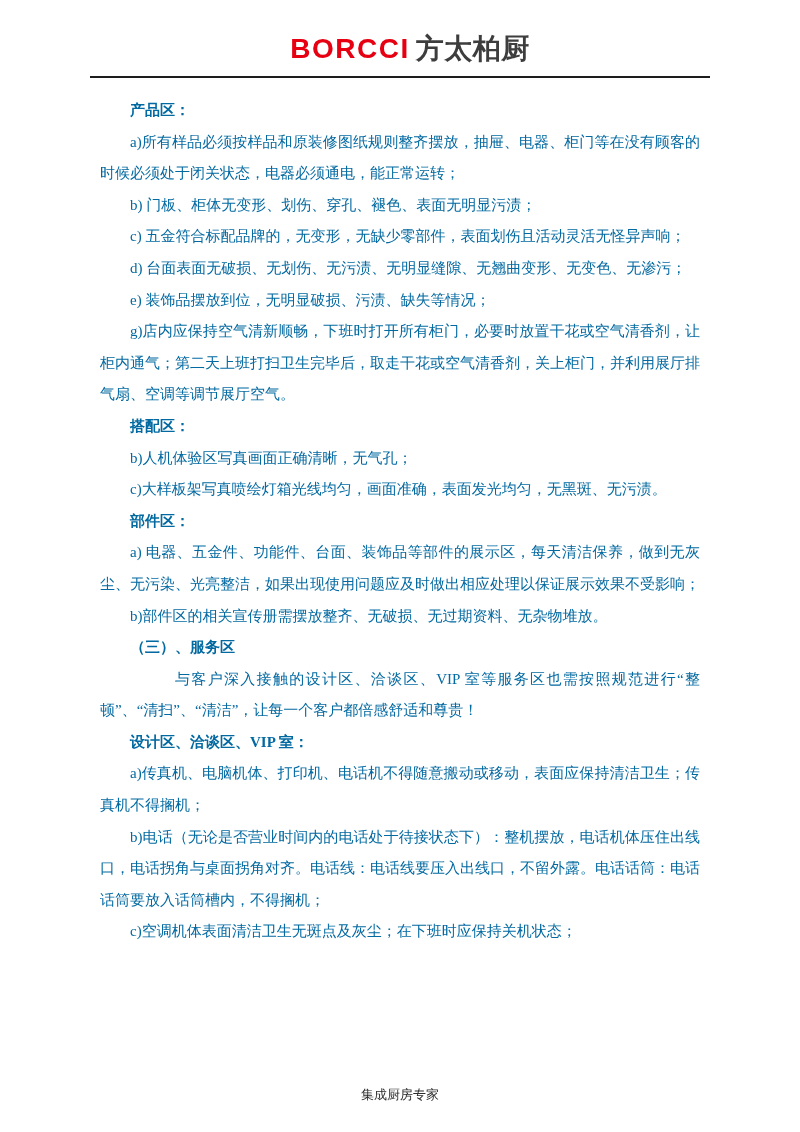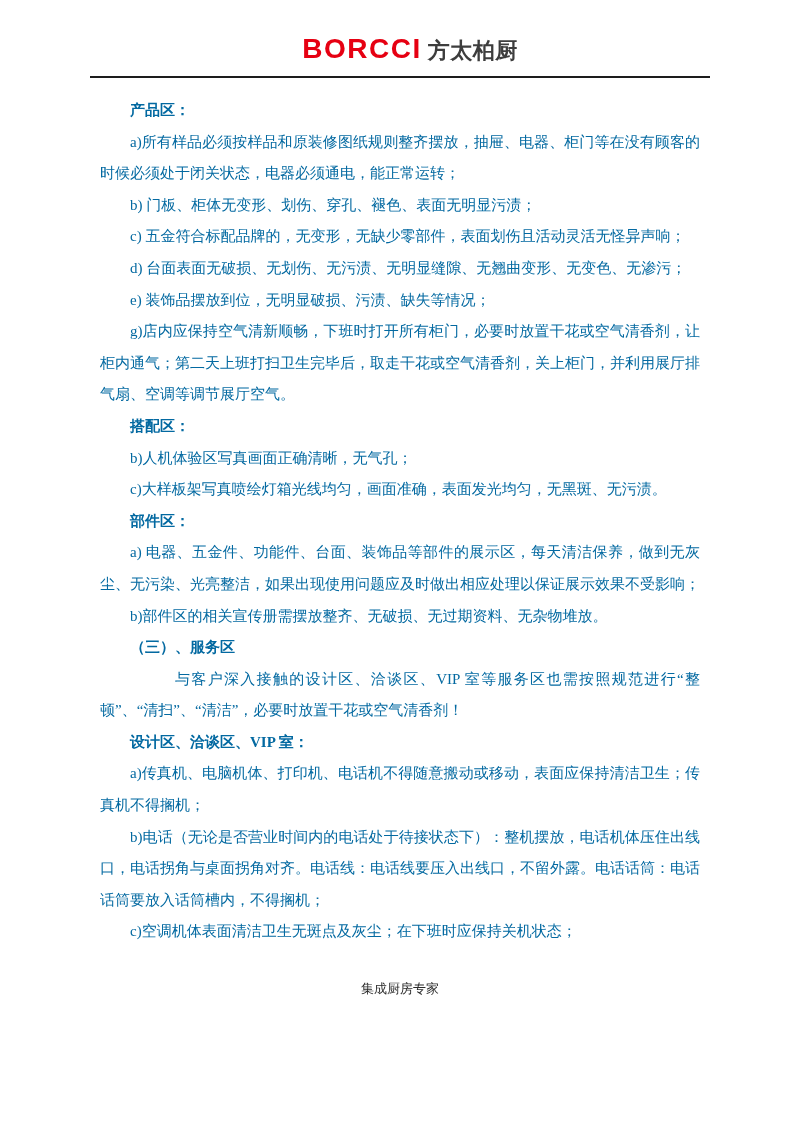--- a/index.html
+++ b/index.html
@@ -16,21 +16,21 @@
   .logo { display: inline-block; white-space: nowrap; line-height: 30px; }
   .logo-en {
     font-family: "Liberation Sans", "DejaVu Sans", sans-serif;
     font-weight: bold;
     font-size: 28px;
     letter-spacing: 1.5px;
   }
   .logo-cn {
     font-family: Liberation Mono, monospace;
     font-weight: bold;
-    font-size: 22px;
+    font-size: 28px;
     letter-spacing: 0.5px;
     margin-left: 6px;
   }
   .header-rule {
     width: 620px;
     margin: 8px auto 0 auto;
     border: 0;
     border-top: 2px solid #1d1d1d;
     height: 0;
   }
@@ -45,21 +45,21 @@
     text-align: justify;
     color: #0369a1;
   }
   .content p { margin: 0; padding: 0; text-indent: 2em; }
   .content p.heading { font-weight: bold; }
   .content p.deep { text-indent: 5em; }
   
   .footer {
     position: absolute;
     left: 0;
-    top: 980px;
+    top: 1086px;
     width: 100%;
     text-align: center;
     color: #2a2a2a;
   }
   .footer-tagline { font-size: 13px; line-height: 17px; }
   .footer-contact { font-size: 14.5px; line-height: 19px; }
   .footer-contact .phone { margin-left: 30px; }
 </style>
 </head>
 <body>
@@ -81,21 +81,21 @@
       <p class="para">d) 台面表面无破损、无划伤、无污渍、无明显缝隙、无翘曲变形、无变色、无渗污；</p>
       <p class="para">e) 装饰品摆放到位，无明显破损、污渍、缺失等情况；</p>
       <p class="para">g)店内应保持空气清新顺畅，下班时打开所有柜门，必要时放置干花或空气清香剂，让柜内通气；第二天上班打扫卫生完毕后，取走干花或空气清香剂，关上柜门，并利用展厅排气扇、空调等调节展厅空气。</p>
       <p class="heading">搭配区：</p>
       <p class="para">b)人机体验区写真画面正确清晰，无气孔；</p>
       <p class="para">c)大样板架写真喷绘灯箱光线均匀，画面准确，表面发光均匀，无黑斑、无污渍。</p>
       <p class="heading">部件区：</p>
       <p class="para">a) 电器、五金件、功能件、台面、装饰品等部件的展示区，每天清洁保养，做到无灰尘、无污染、光亮整洁，如果出现使用问题应及时做出相应处理以保证展示效果不受影响；</p>
       <p class="para">b)部件区的相关宣传册需摆放整齐、无破损、无过期资料、无杂物堆放。</p>
       <p class="heading">（三）、服务区</p>
-      <p class="deep">与客户深入接触的设计区、洽谈区、VIP 室等服务区也需按照规范进行“整顿”、“清扫”、“清洁”，必要时放置干花或空气清香剂！</p>
+      <p class="deep">与客户深入接触的设计区、洽谈区、VIP 室等服务区也需按照规范进行“整顿”、“清扫”、“清洁”，让每一个客户都倍感舒适和尊贵！</p>
       <p class="heading">设计区、洽谈区、VIP 室：</p>
       <p class="para">a)传真机、电脑机体、打印机、电话机不得随意搬动或移动，表面应保持清洁卫生；传真机不得搁机；</p>
       <p class="para">b)电话（无论是否营业时间内的电话处于待接状态下）：整机摆放，电话机体压住出线口，电话拐角与桌面拐角对齐。电话线：电话线要压入出线口，不留外露。电话话筒：电话话筒要放入话筒槽内，不得搁机；</p>
       <p class="para">c)空调机体表面清洁卫生无斑点及灰尘；在下班时应保持关机状态；</p>
     </div>
 
   <div class="footer">
     <div class="footer-tagline">集成厨房专家</div>
   </div>
 

